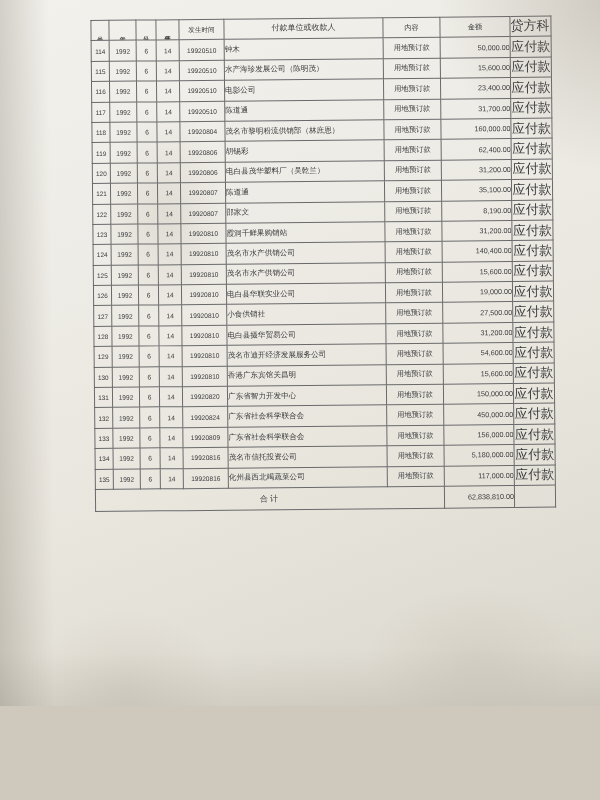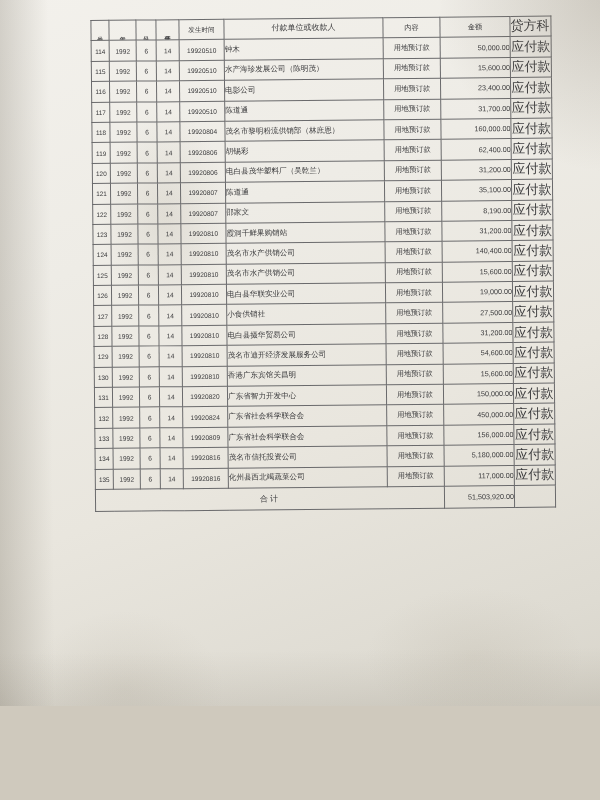--- a/index.html
+++ b/index.html
@@ -404,21 +404,21 @@
               <td class="c-date">19920816</td>
               <td class="c-payee">化州县西北竭蔬菜公司</td>
               <td class="c-desc">用地预订款</td>
               <td class="c-amt">117,000.00</td>
               <td class="c-acct">应付款</td>
             </tr>
           </tbody>
         <tfoot>
           <tr class="total">
             <td class="total-label" colspan="7">合计</td>
-            <td class="c-amt">51,503,920.00</td>
+            <td class="c-amt">62,838,810.00</td>
             <td class="c-acct"></td>
           </tr>
         </tfoot>
       </table>
     </div>
 
     <div id="footer">
       <span class="f1">附件11-2</span>
       <span class="f2">第 8 页，共 8 页</span>
     </div>

